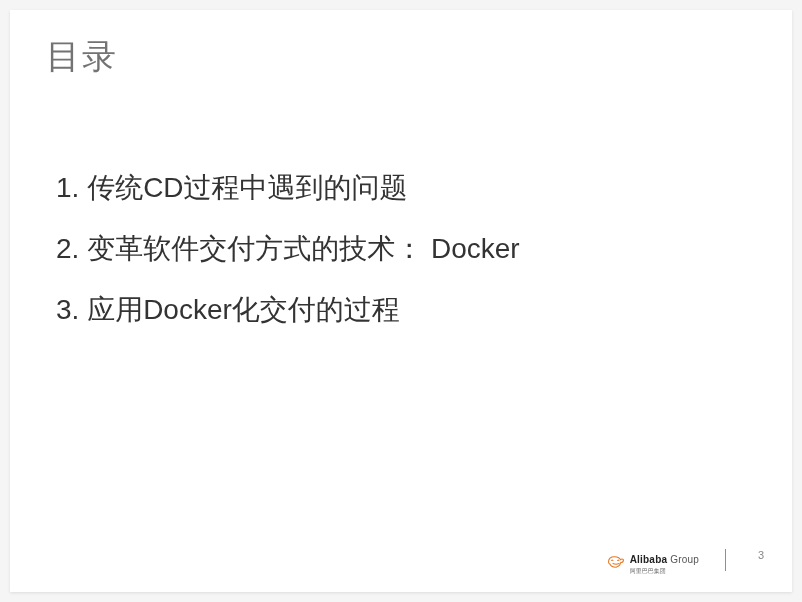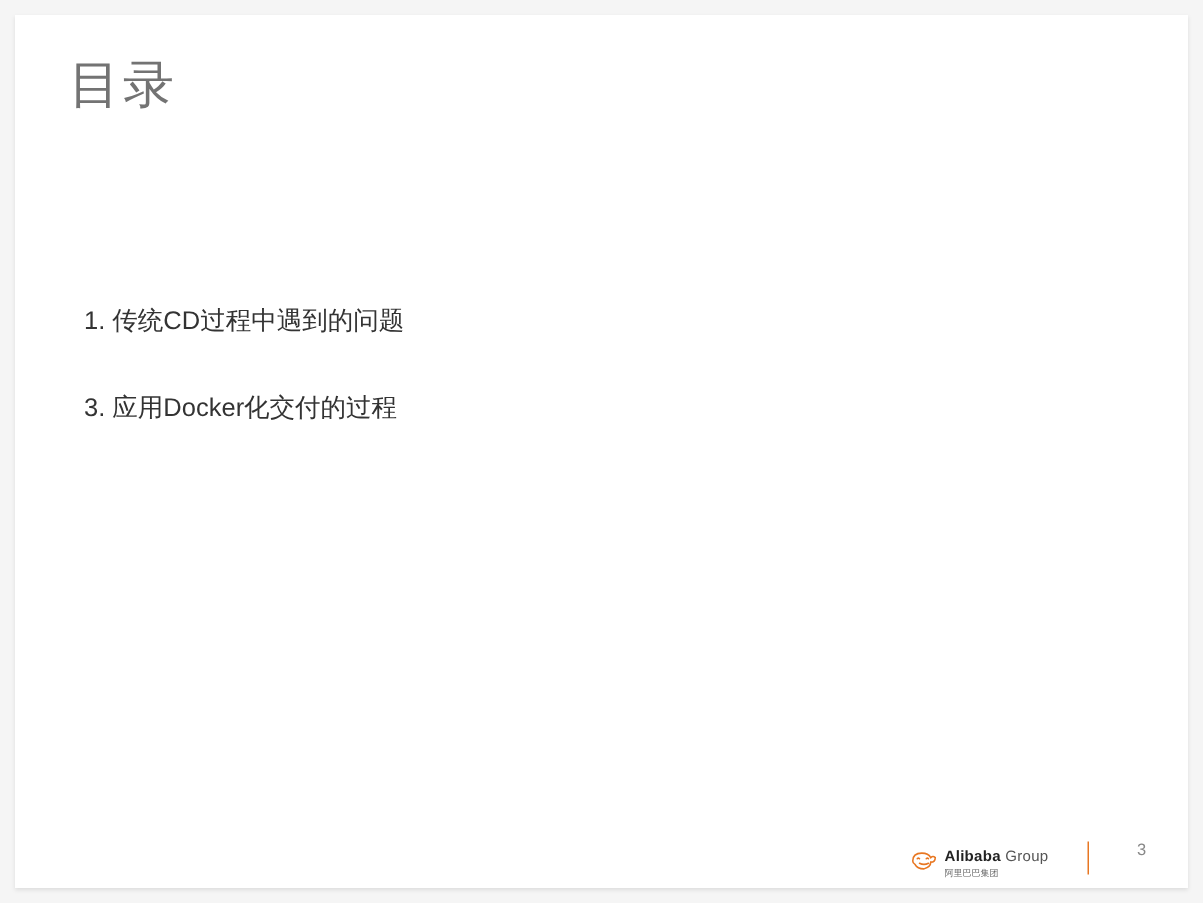--- a/index.html
+++ b/index.html
@@ -28,30 +28,29 @@
       color: #737373;
       letter-spacing: 2px;
     }
     .content {
       position: absolute;
       top: 158px;
       left: 46px;
       right: 40px;
     }
     .item {
-      font-size: 17px;
+      font-size: 28px;
       color: #333333;
       line-height: 1.4;
       margin-bottom: 22px;
       font-weight: 300;
-      margin-top: 34px;
     }
     .footer {
       position: absolute;
-      bottom: 6px;
+      bottom: 18px;
       right: 22px;
       display: flex;
       align-items: flex-start;
       gap: 26px;
     }
     .logo-group {
       display: flex;
       align-items: center;
       gap: 5px;
     }
@@ -94,20 +93,21 @@
     }
   </style>
 </head>
 <body>
 
 <div class="slide">
   <h1 class="title">目录</h1>
 
   <div class="content">
     <div class="item">1. 传统CD过程中遇到的问题</div>
+    <div class="item">2. 变革软件交付方式的技术： Docker</div>
     <div class="item">3. 应用Docker化交付的过程</div>
   </div>
 
   <div class="footer">
     <div class="logo-group">
       <span class="logo-icon">
         <svg viewBox="0 0 24 18">
           <path d="M2 9 Q2 2 10 2 Q16 2 18 6 Q20 4 22 6 Q22 10 18 10 Q18 14 12 16 Q6 16 4 12 Q2 11 2 9 Z M6 7 Q7 6 8 7 M14 7 Q15 6 16 7 M8 11 Q12 13 16 11" fill="none" stroke="#e87722" stroke-width="1.4" stroke-linecap="round"></path>
         </svg>
       </span>

